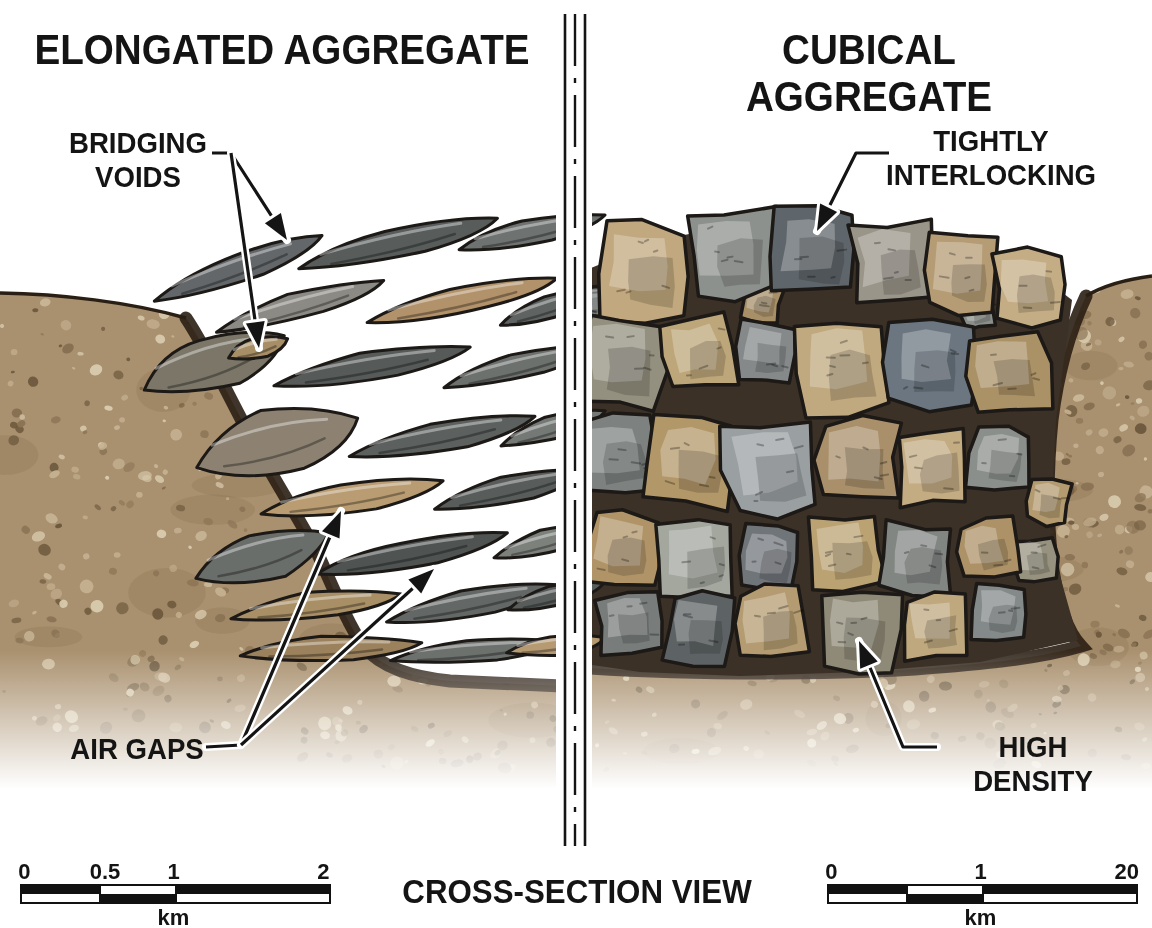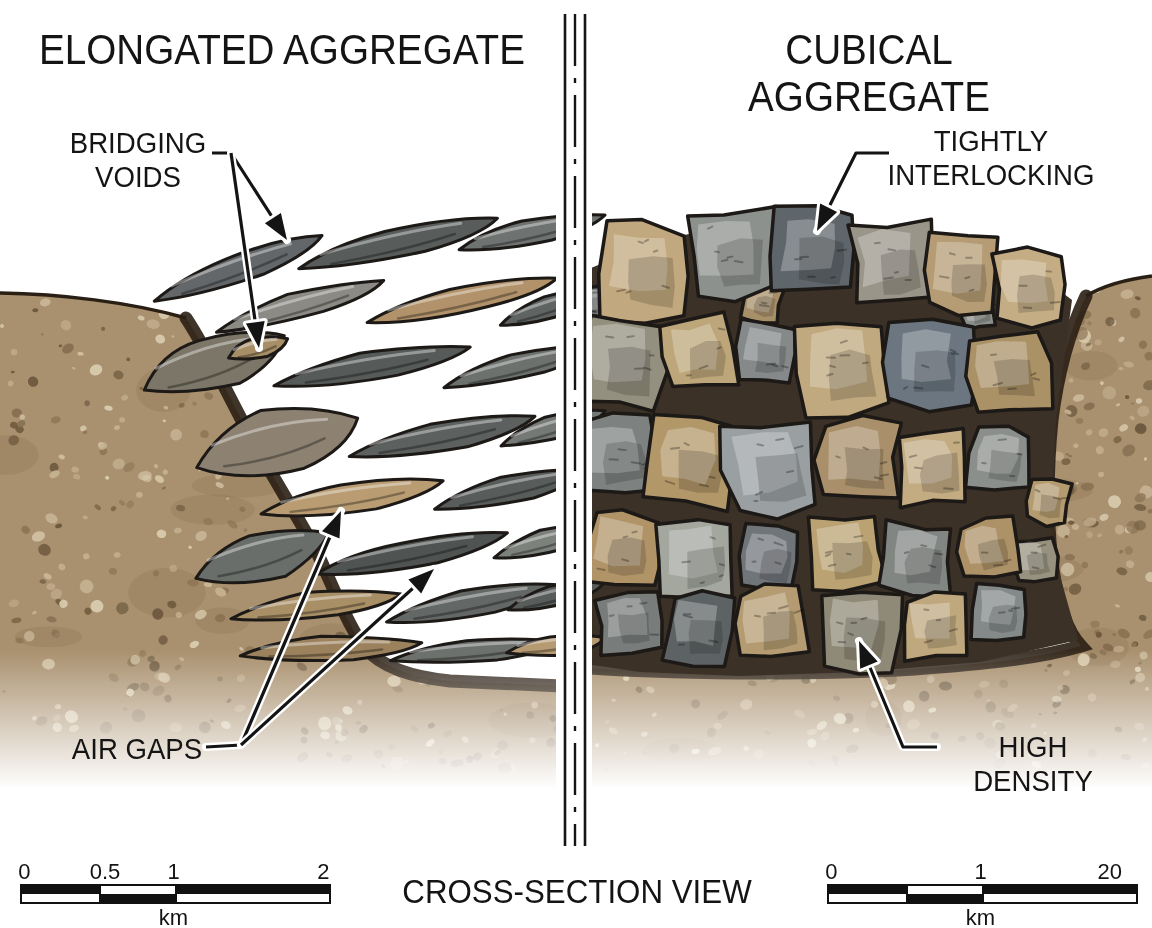--- a/index.html
+++ b/index.html
@@ -1,17 +1,17 @@
 <!DOCTYPE html>
 <html><head>
 <meta charset="utf-8">
 <style>
   html,body{margin:0;padding:0;background:#fff;}
   .stage{position:relative;width:1152px;height:928px;background:#fff;overflow:hidden;
-         font-family:"Liberation Sans", sans-serif;color:#141414;}
+         font-family:"Liberation Sans", sans-serif;color:#141414;font-weight:bold;}
   svg{position:absolute;left:0;top:0;}
   .txt{position:absolute;white-space:pre-line;text-align:center;color:#141414;
        transform:scaleX(0.92);transform-origin:center top;line-height:1.12;}
   .title{font-size:42px;letter-spacing:0px;}
   .label{font-size:30px;}
   .caption{font-size:34px;}
   .center{transform:translateX(-50%) scaleX(0.92);}
   
   .sbar{position:absolute;width:307px;height:66px;}
   .sb-ticks{position:absolute;left:0;top:0;width:100%;height:24px;font-size:22px;}
@@ -1118,21 +1118,21 @@
         <div class="sb-seg" style="left: 153.5px; top: 8px; width: 153.5px; background: rgb(255, 255, 255);"></div>
         <div class="sb-div" style="left: 152.5px;"></div>
       </div>
       <div class="sb-unit">km</div>
     </div>
   <div class="sbar" id="sbar-right" style="left:827px;top:859px;">
       <div class="sb-ticks">
         <span style="left: 0px; transform: translateX(-15%);">0</span>
         <span style="left: 78.285px; transform: translateX(-50%);"></span>
         <span style="left: 153.5px; transform: translateX(-50%);">1</span>
-        <span style="left: 290px; transform: translateX(-80%);">20</span>
+        <span style="left: 307px; transform: translateX(-80%);">20</span>
       </div>
       <div class="sb-bar">
         <div class="sb-seg" style="left: 0px; top: 0px; width: 78.285px; background: rgb(17, 17, 17);"></div>
         <div class="sb-seg" style="left: 0px; top: 8px; width: 78.285px; background: rgb(255, 255, 255);"></div>
         <div class="sb-seg" style="left: 78.285px; top: 0px; width: 75.215px; background: rgb(255, 255, 255);"></div>
         <div class="sb-seg" style="left: 78.285px; top: 8px; width: 75.215px; background: rgb(17, 17, 17);"></div>
         <div class="sb-div" style="left: 77.285px;"></div>
         <div class="sb-seg" style="left: 153.5px; top: 0px; width: 153.5px; background: rgb(17, 17, 17);"></div>
         <div class="sb-seg" style="left: 153.5px; top: 8px; width: 153.5px; background: rgb(255, 255, 255);"></div>
         <div class="sb-div" style="left: 152.5px;"></div>

